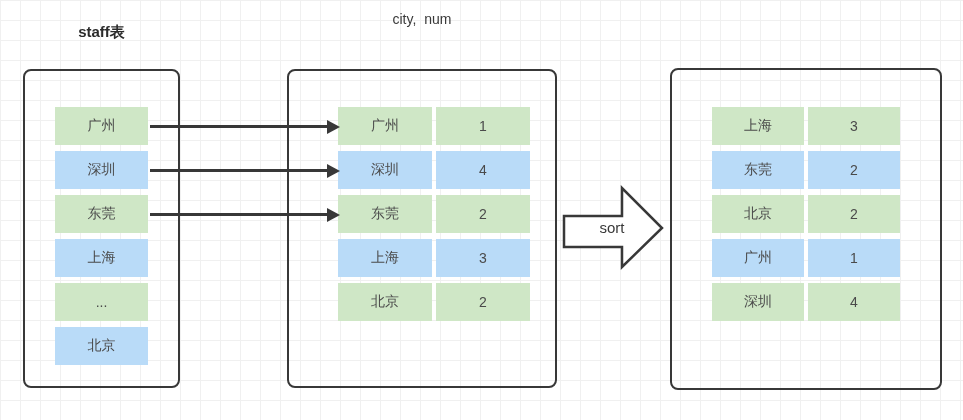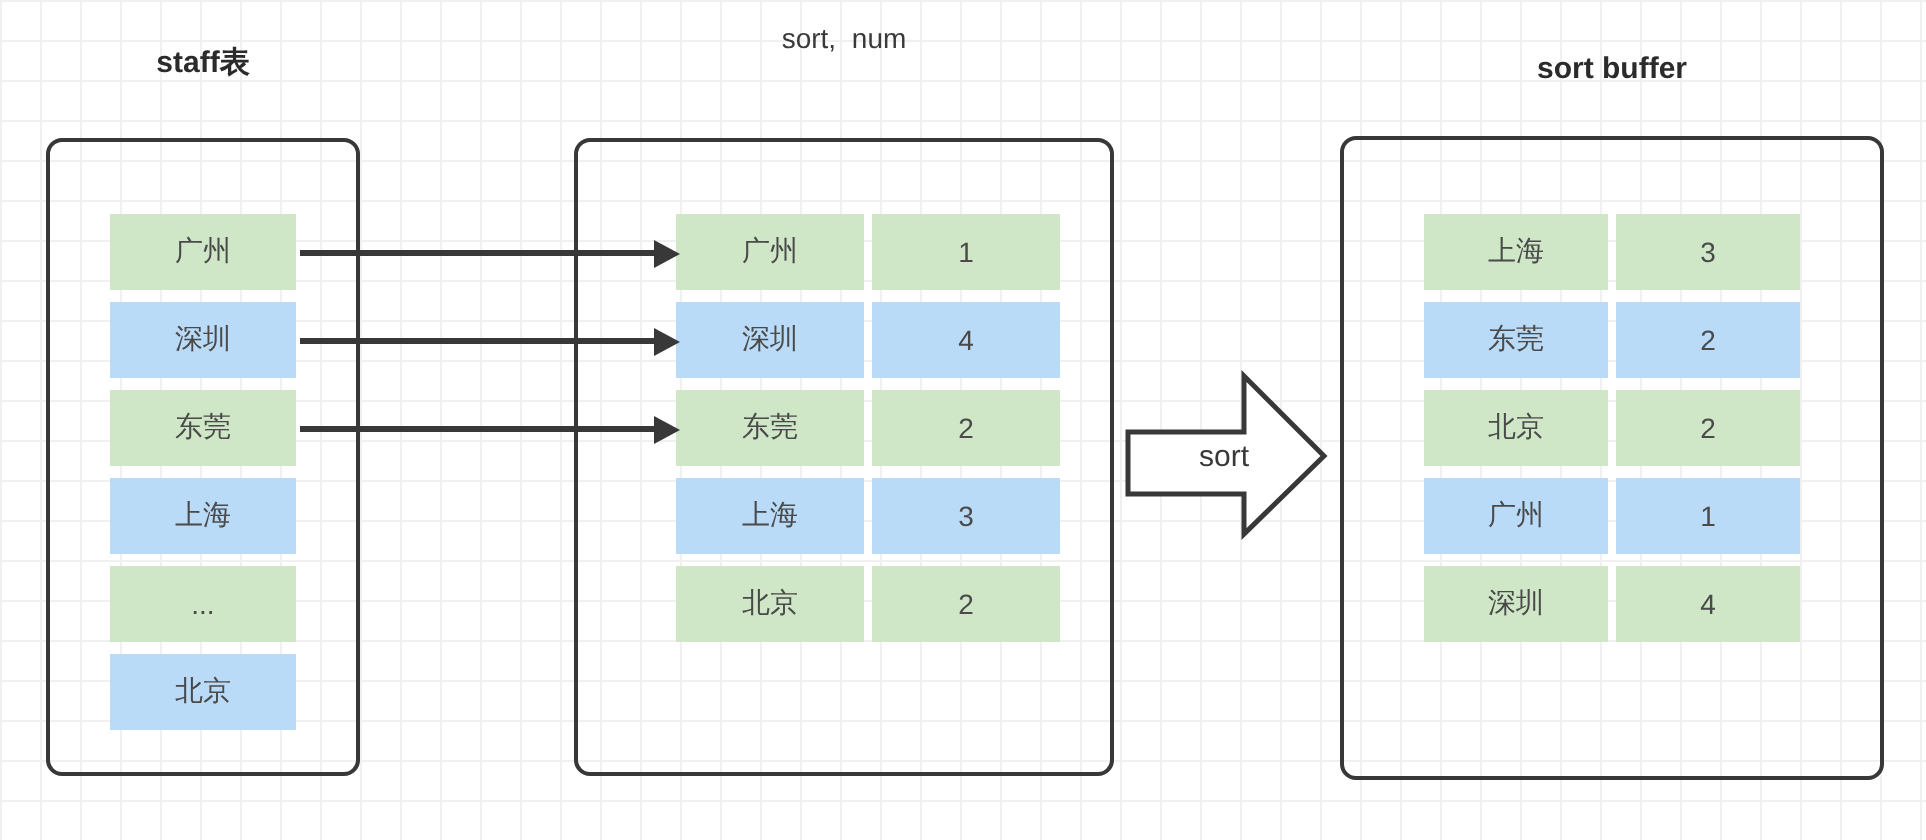--- a/index.html
+++ b/index.html
@@ -119,23 +119,22 @@
     text-anchor:middle;
   }
 </style>
 </head>
 <body>
 
 <div class="canvas">
 
   <div class="panel-title staff">staff表</div>
   <div class="panel-title temp">
-    <div class="panel-subtitle">sort, num</div>
-  </div>
-  <div class="panel-title buffer">sort buffer</div>
+    <div class="panel-subtitle">city, num</div>
+  </div>
 
   <div class="panel staff"></div>
   <div class="panel temp"></div>
   <div class="panel buffer"></div>
 
   <div class="cellstack staff">
     <div class="cell green">广州</div>
     <div class="cell blue">深圳</div>
     <div class="cell green">东莞</div>
     <div class="cell blue">上海</div>

